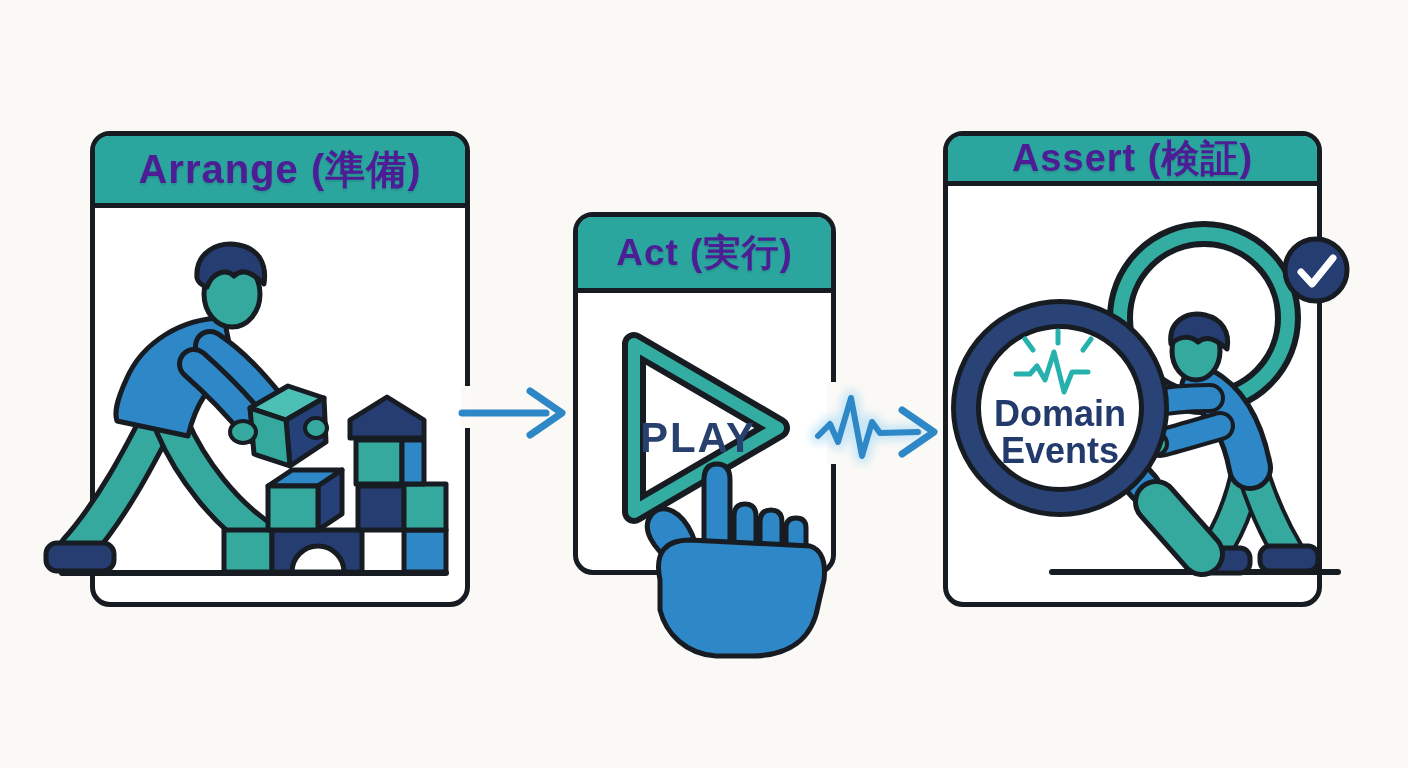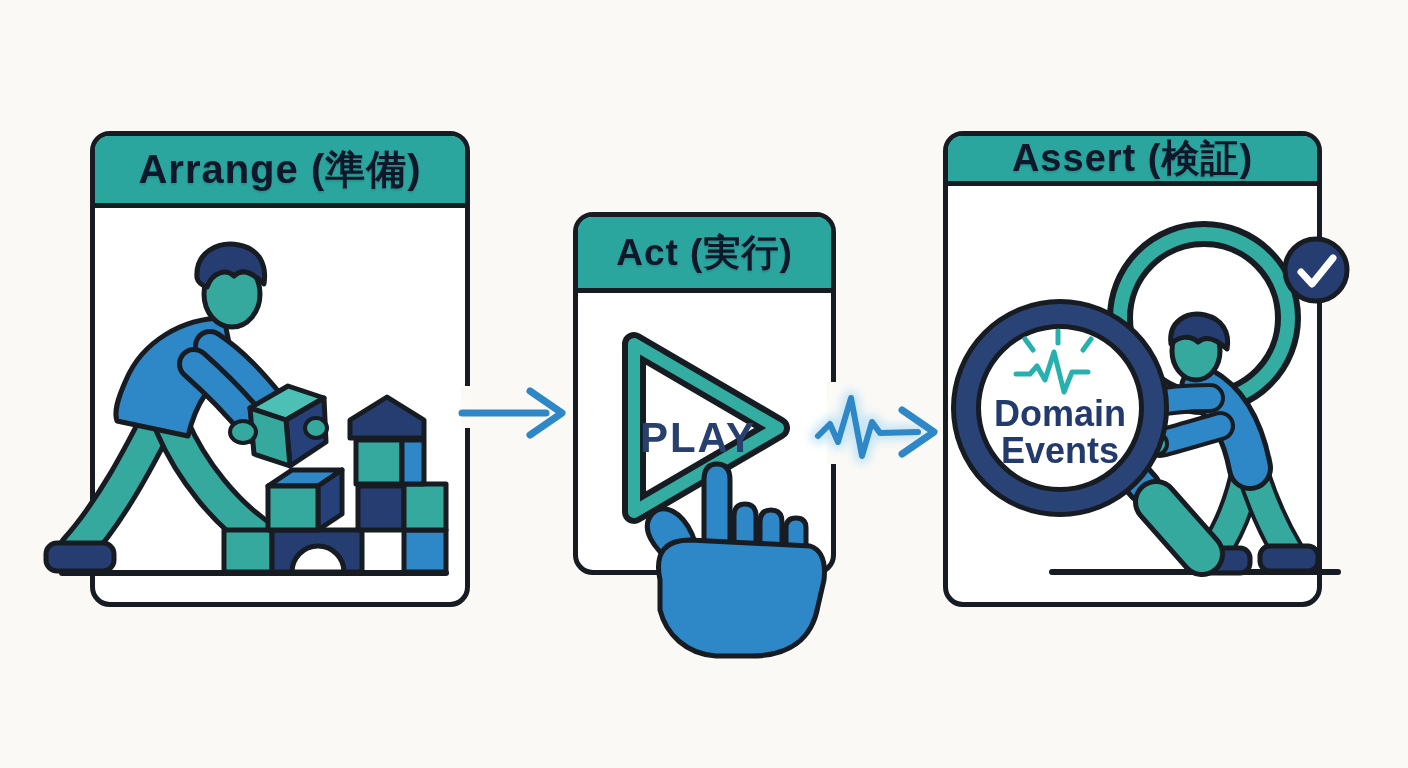--- a/index.html
+++ b/index.html
@@ -9,21 +9,21 @@
   }
   .card{
     position:absolute;box-sizing:border-box;background:#FFFFFF;
     border:5px solid #171C23;border-radius:20px;
   }
   .card-header{
     box-sizing:border-box;width:100%;
     background:#2BA69F;border-bottom:5px solid #171C23;
     border-radius:14px 14px 0 0;
     display:flex;align-items:center;justify-content:center;
-    color:#0f172a;font-weight:bold;letter-spacing:1px;
+    color:#4c1d95;font-weight:bold;letter-spacing:1px;
     text-shadow:0 2px 2px rgba(0,0,0,0.12);
   }
   #card-arrange{left:90px;top:131px;width:380px;height:476px;}
   #card-arrange .card-header{height:72px;font-size:40px;}
   #card-act{left:573px;top:212px;width:263px;height:363px;}
   #card-act .card-header{height:76px;font-size:37px;}
   #card-assert{left:943px;top:131px;width:379px;height:476px;}
   #card-assert .card-header{height:50px;font-size:38px;}
   #art{position:absolute;left:0;top:0;width:1408px;height:768px;}
 </style>

